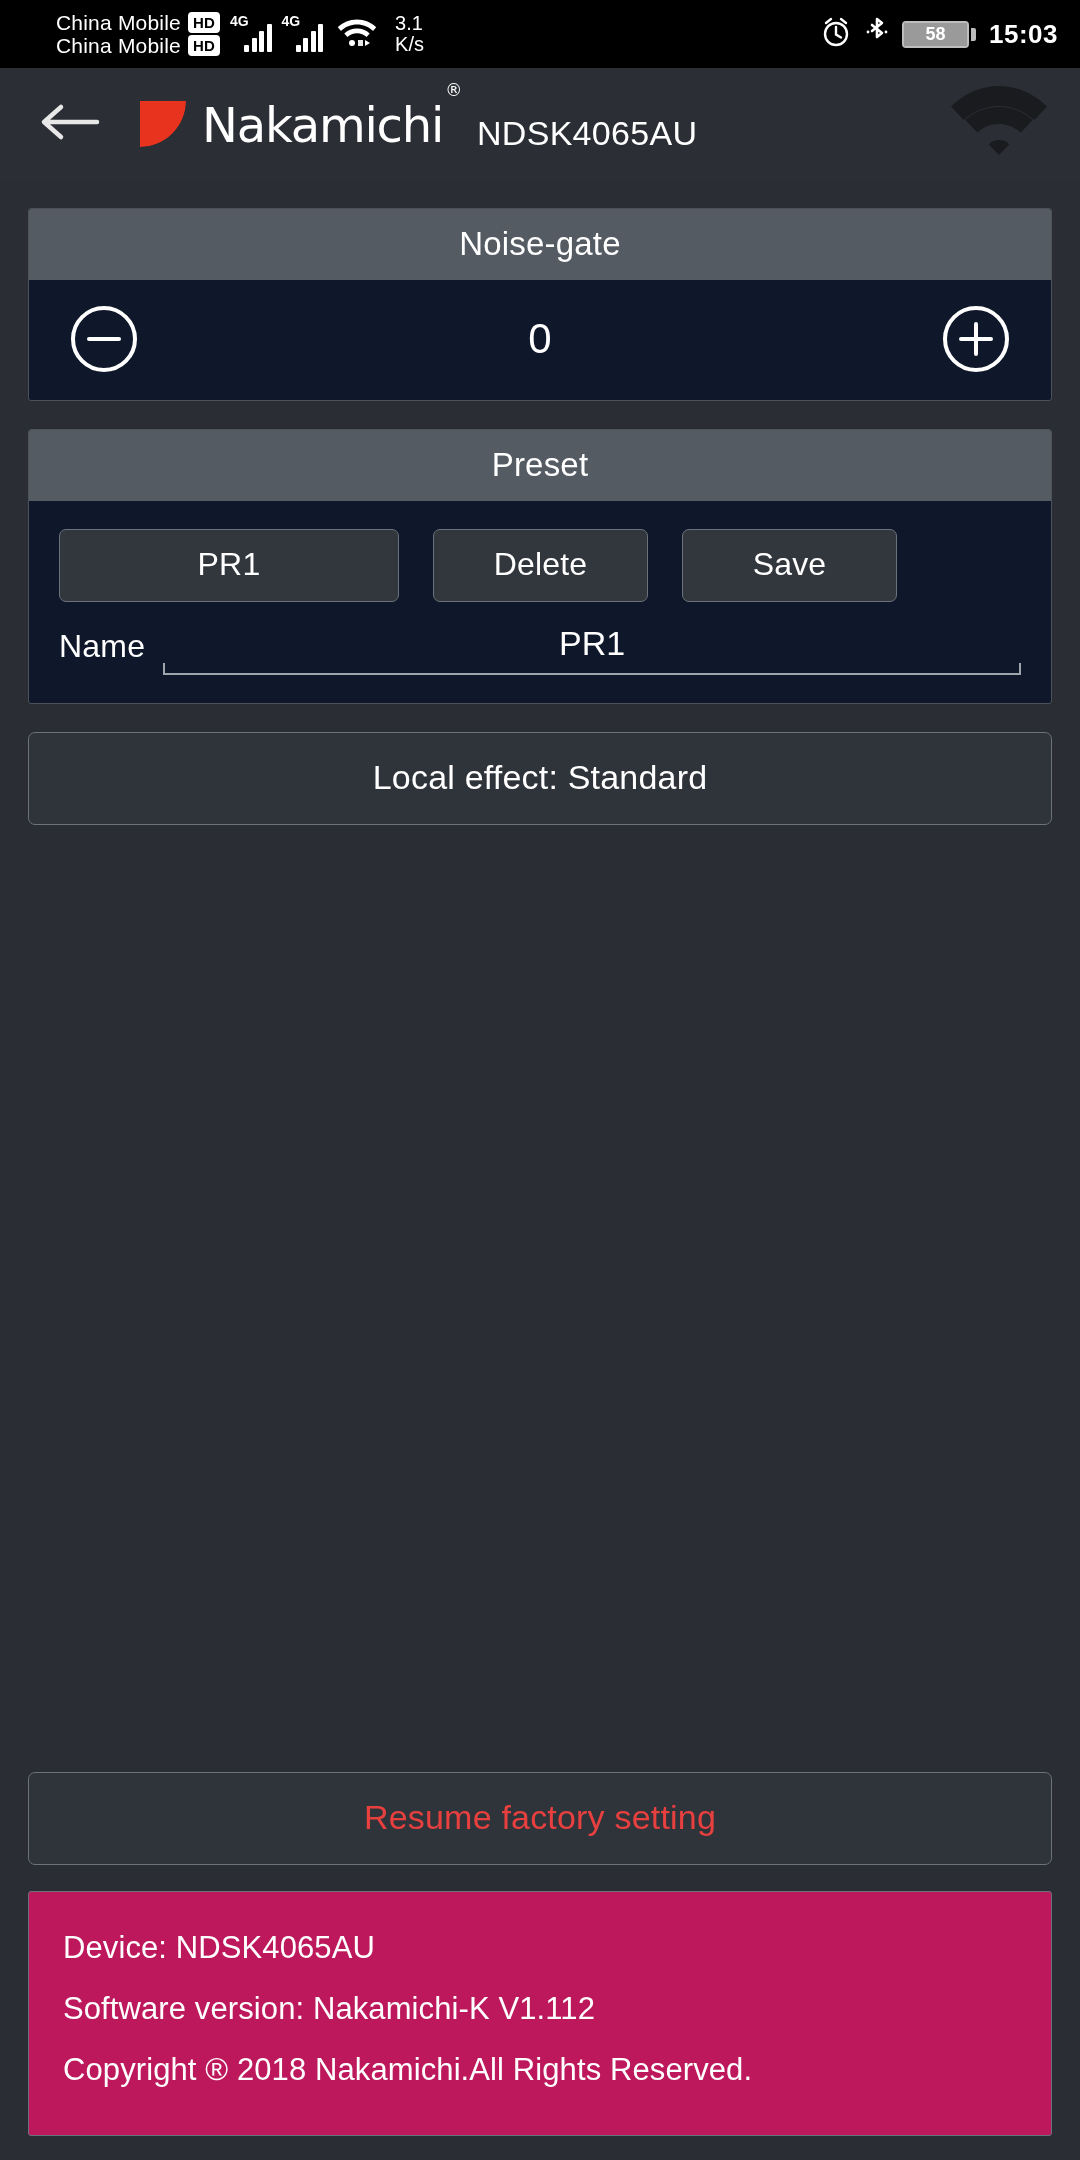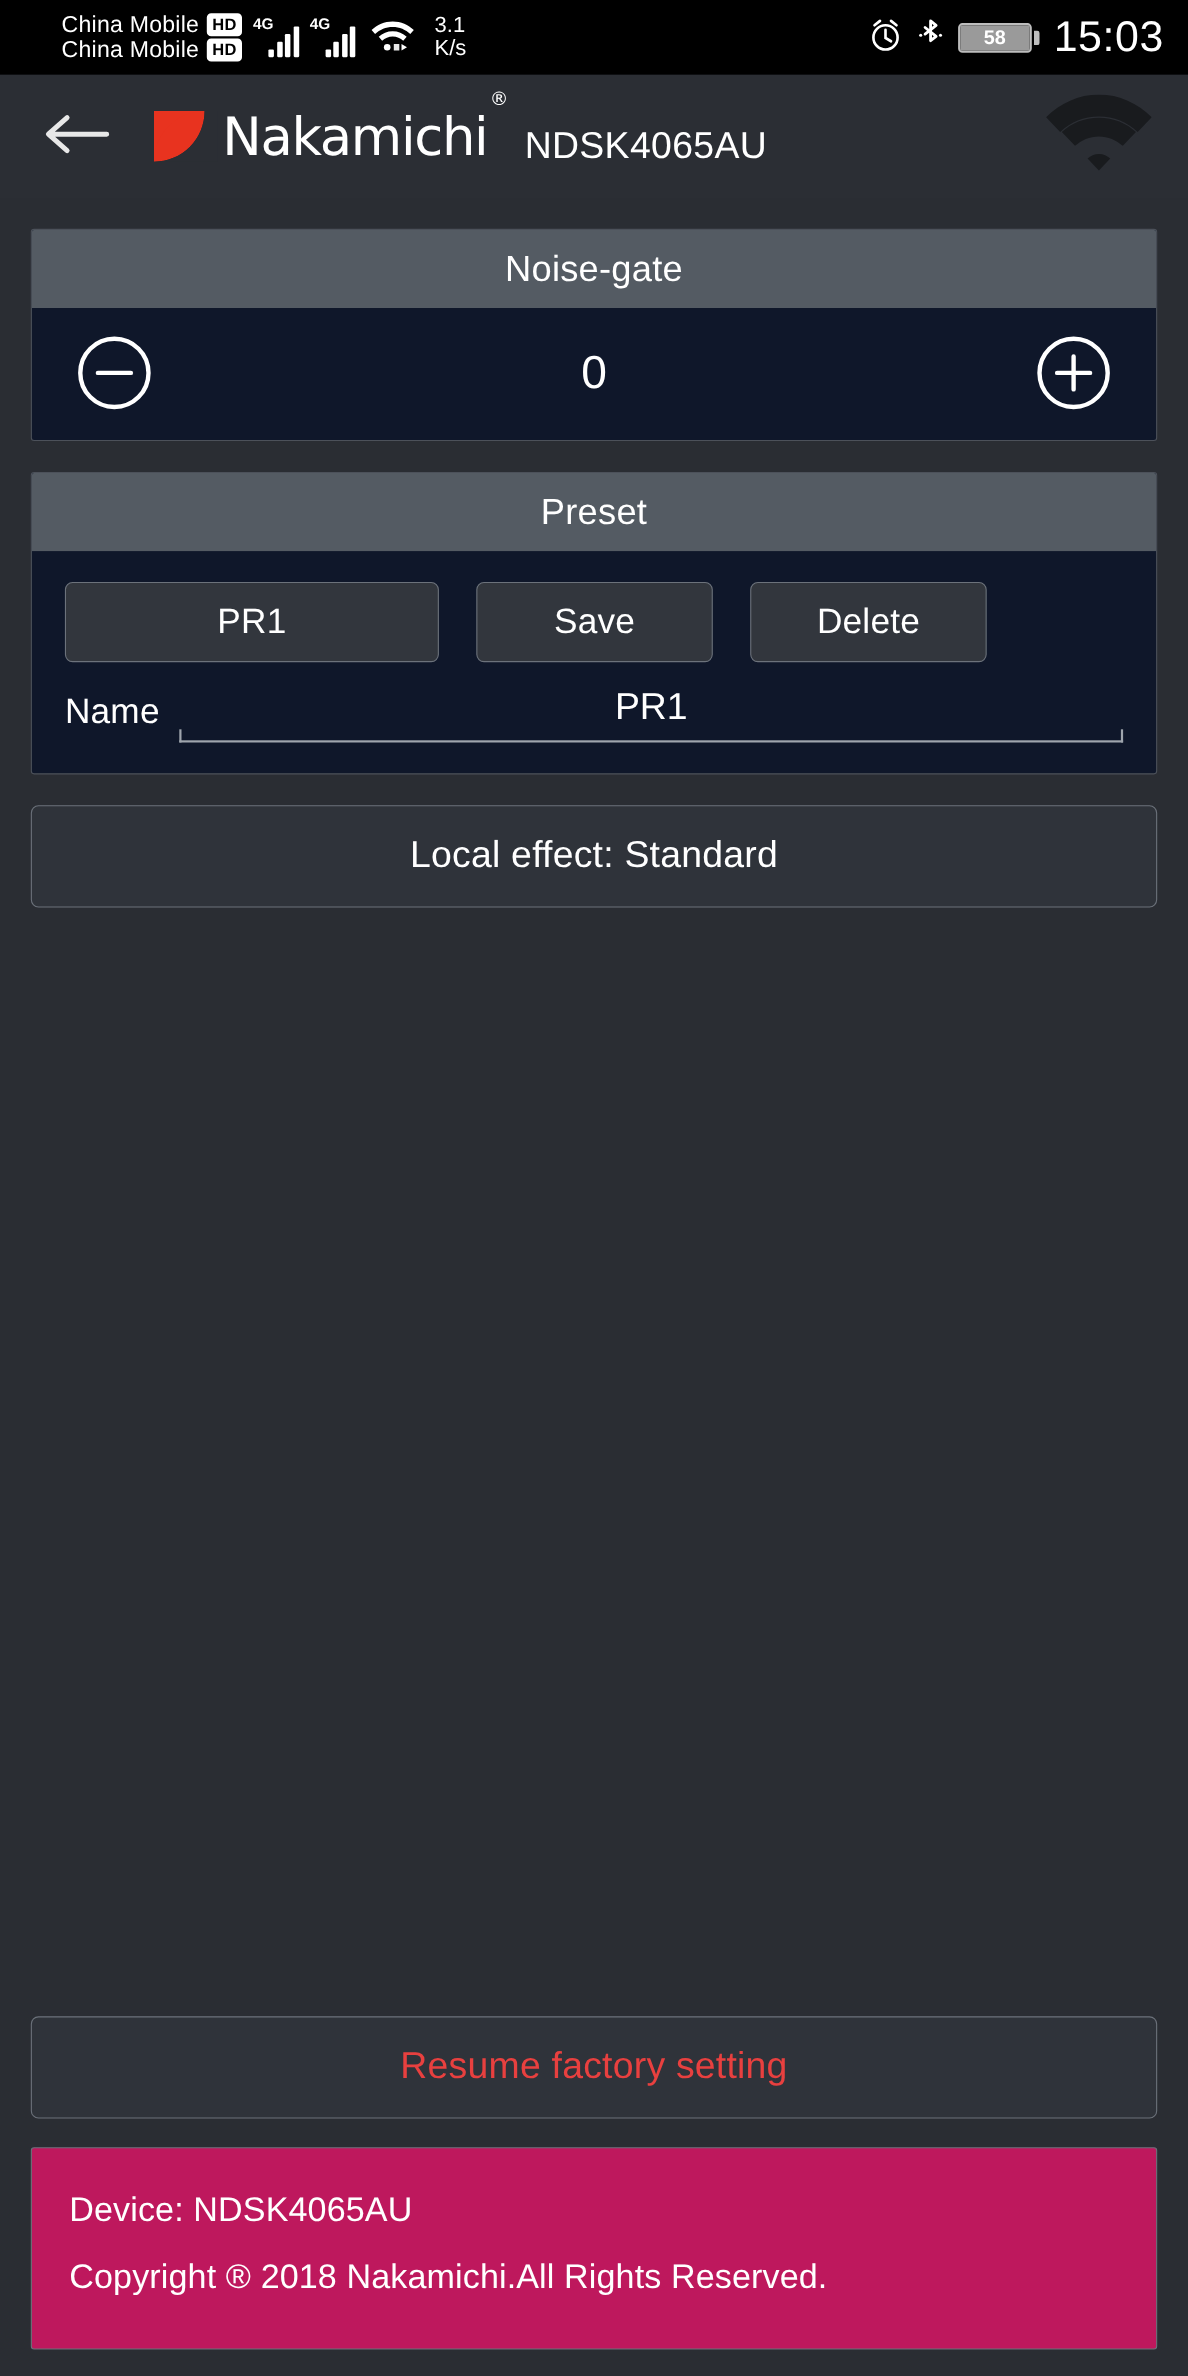--- a/index.html
+++ b/index.html
@@ -40,21 +40,21 @@
   }
   .batt-body {
     width: 67px; height: 27px; border: 2.5px solid #bdbdbd; border-radius: 4px;
     display: flex; align-items: center; justify-content: center;
   }
   .batt-fill {
     background: #9a9a9a; color: #fff; font-size: 18px; font-weight: bold;
     width: 100%; height: 100%; display: flex; align-items: center; justify-content: center;
   }
   .batt-tip { width: 5px; height: 13px; background: #bdbdbd; border-radius: 0 2px 2px 0; margin-left: 2px; }
-  .clock { font-size: 39px; letter-spacing: .5px; }
+  .clock { font-size: 26px; letter-spacing: .5px; font-weight: bold; }
 
   
   .appbar {
     height: 112px; background: #2b2e34; flex-shrink: 0;
     display: flex; align-items: center; padding: 0 26px 0 38px; position: relative;
   }
   .back-btn { width: 64px; height: 64px; display: flex; align-items: center; justify-content: center; }
   .brand { display: flex; align-items: flex-end; margin-left: 38px; }
   .logo-mark { width: 58px; height: 46px; position: relative; margin-right: 4px; }
   .logo-mark svg { display: block; }
@@ -265,37 +265,38 @@
           </span>
         </div>
       </div>
     </div>
 
     <div class="panel">
       <div class="panel-header">Preset</div>
       <div class="panel-body">
         <div class="preset-row">
           <div class="btn btn-preset">PR1</div>
+          <div class="btn btn-delete">Delete</div>
           <div class="btn btn-save">Save</div>
-          <div class="btn btn-delete">Delete</div>
         </div>
         <div class="name-row">
           <span class="name-label">Name</span>
           <span class="name-input-wrap">
             <input class="name-input" type="text" value="PR1" style="">
           </span>
         </div>
       </div>
     </div>
 
     <div class="wide-btn">Local effect: Standard</div>
 
     <div class="spacer"></div>
 
     <div class="wide-btn danger">Resume factory setting</div>
 
     <div class="info-panel">
       <div class="info-line">Device: NDSK4065AU</div>
+      <div class="info-line">Software version: Nakamichi-K V1.112</div>
       <div class="info-line">Copyright ® 2018 Nakamichi.All Rights Reserved.</div>
     </div>
 
   </div>
 </div>
 
 </body></html>

